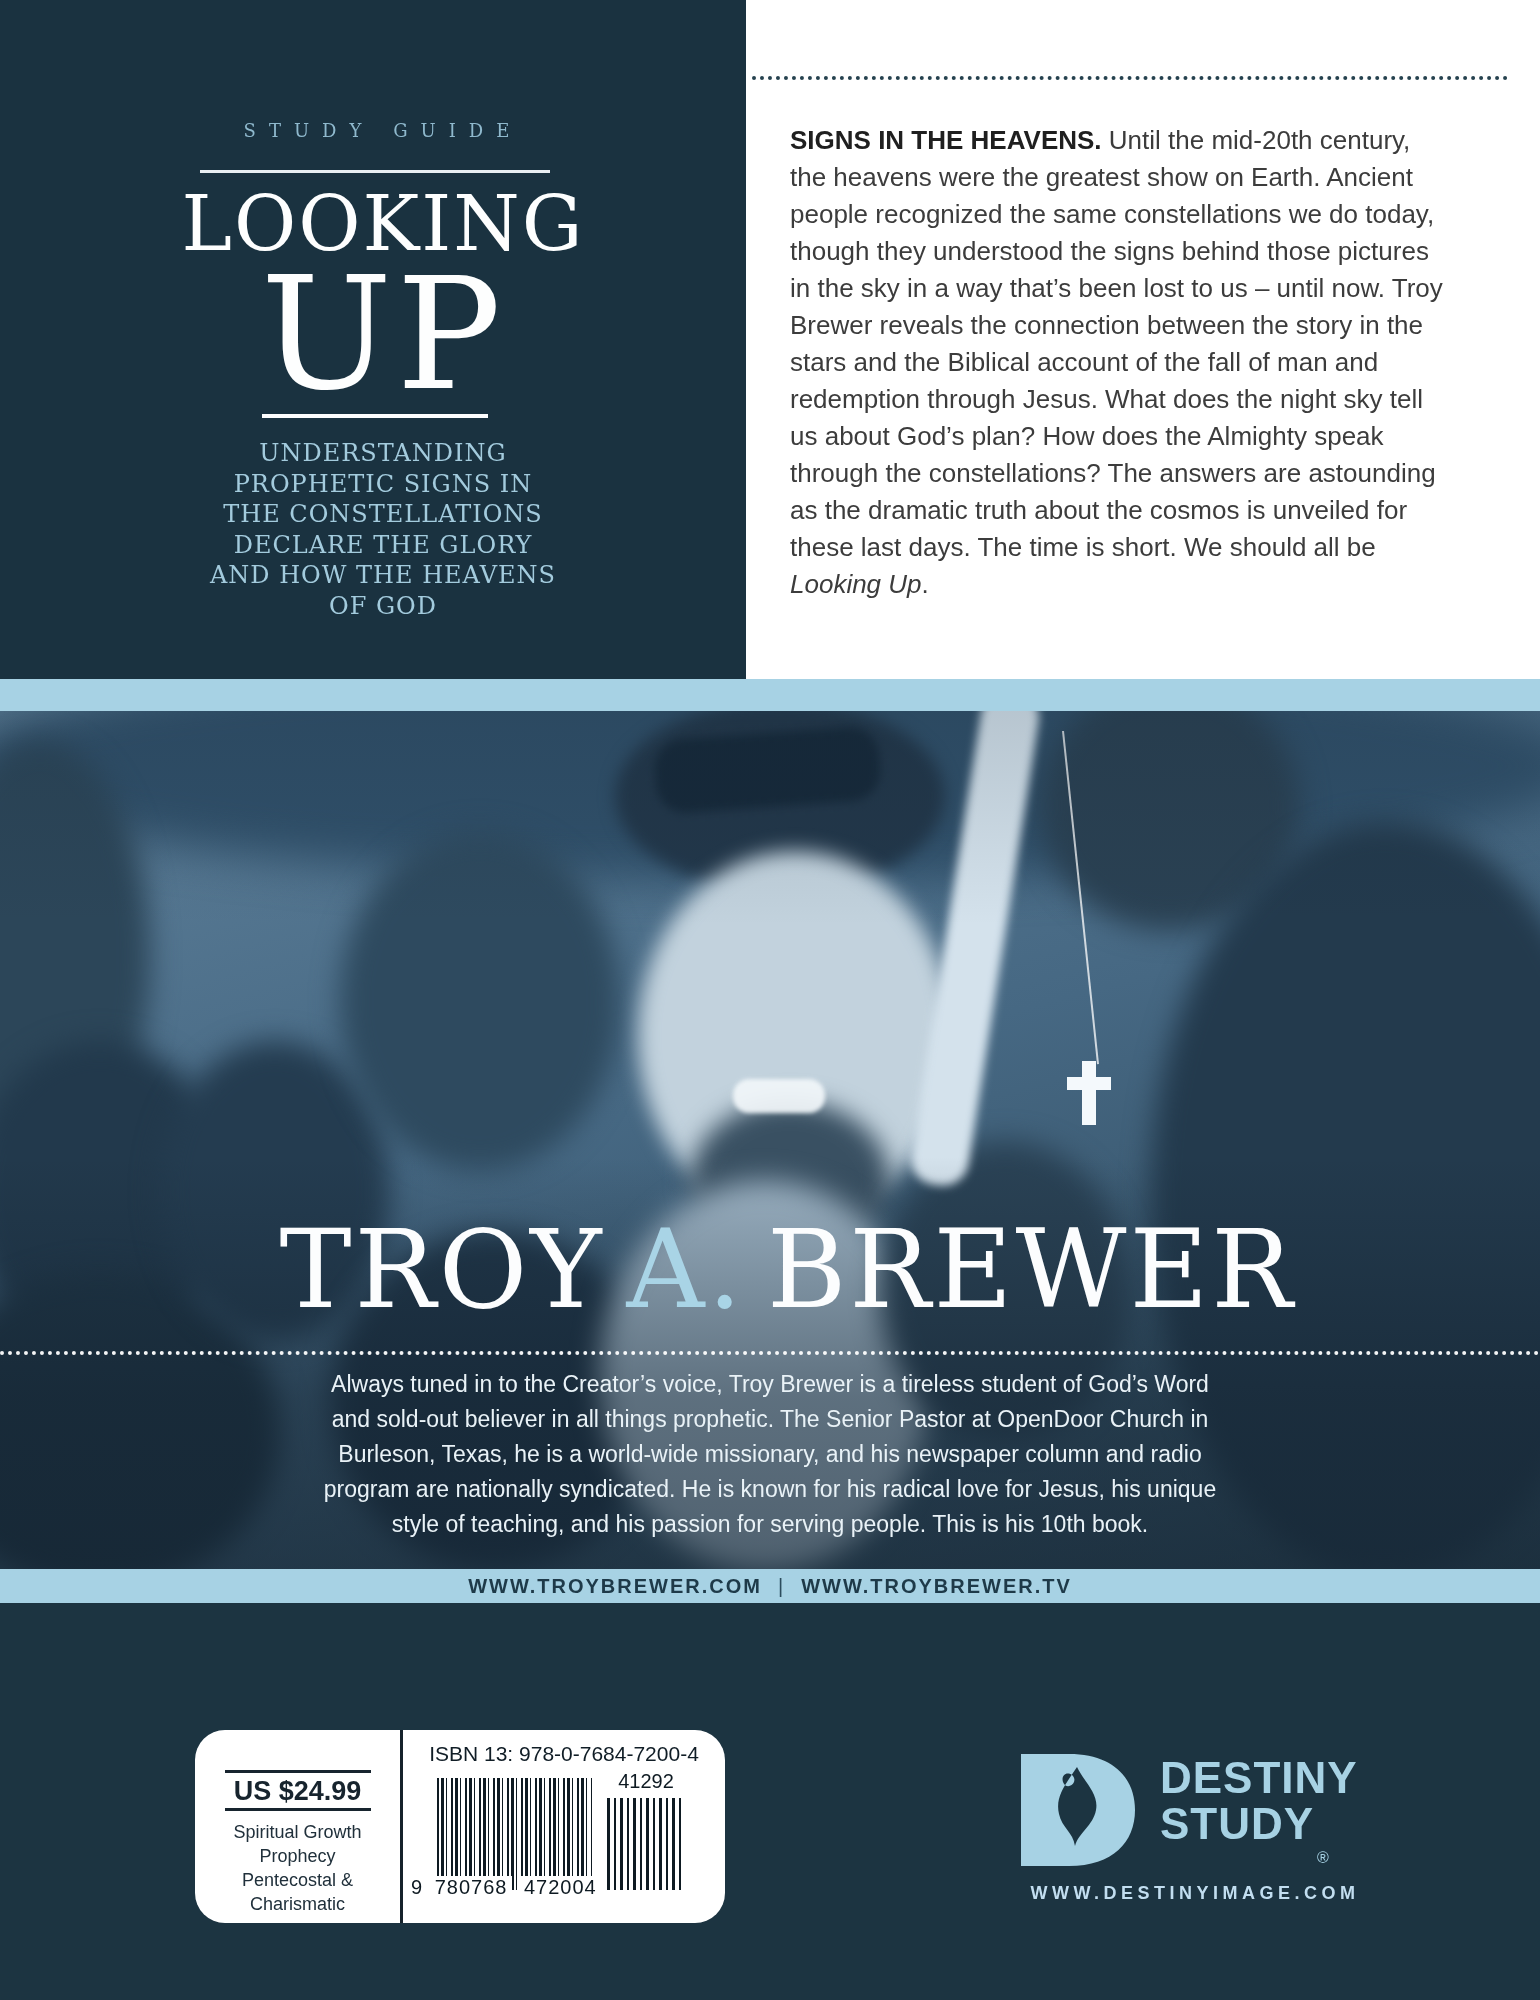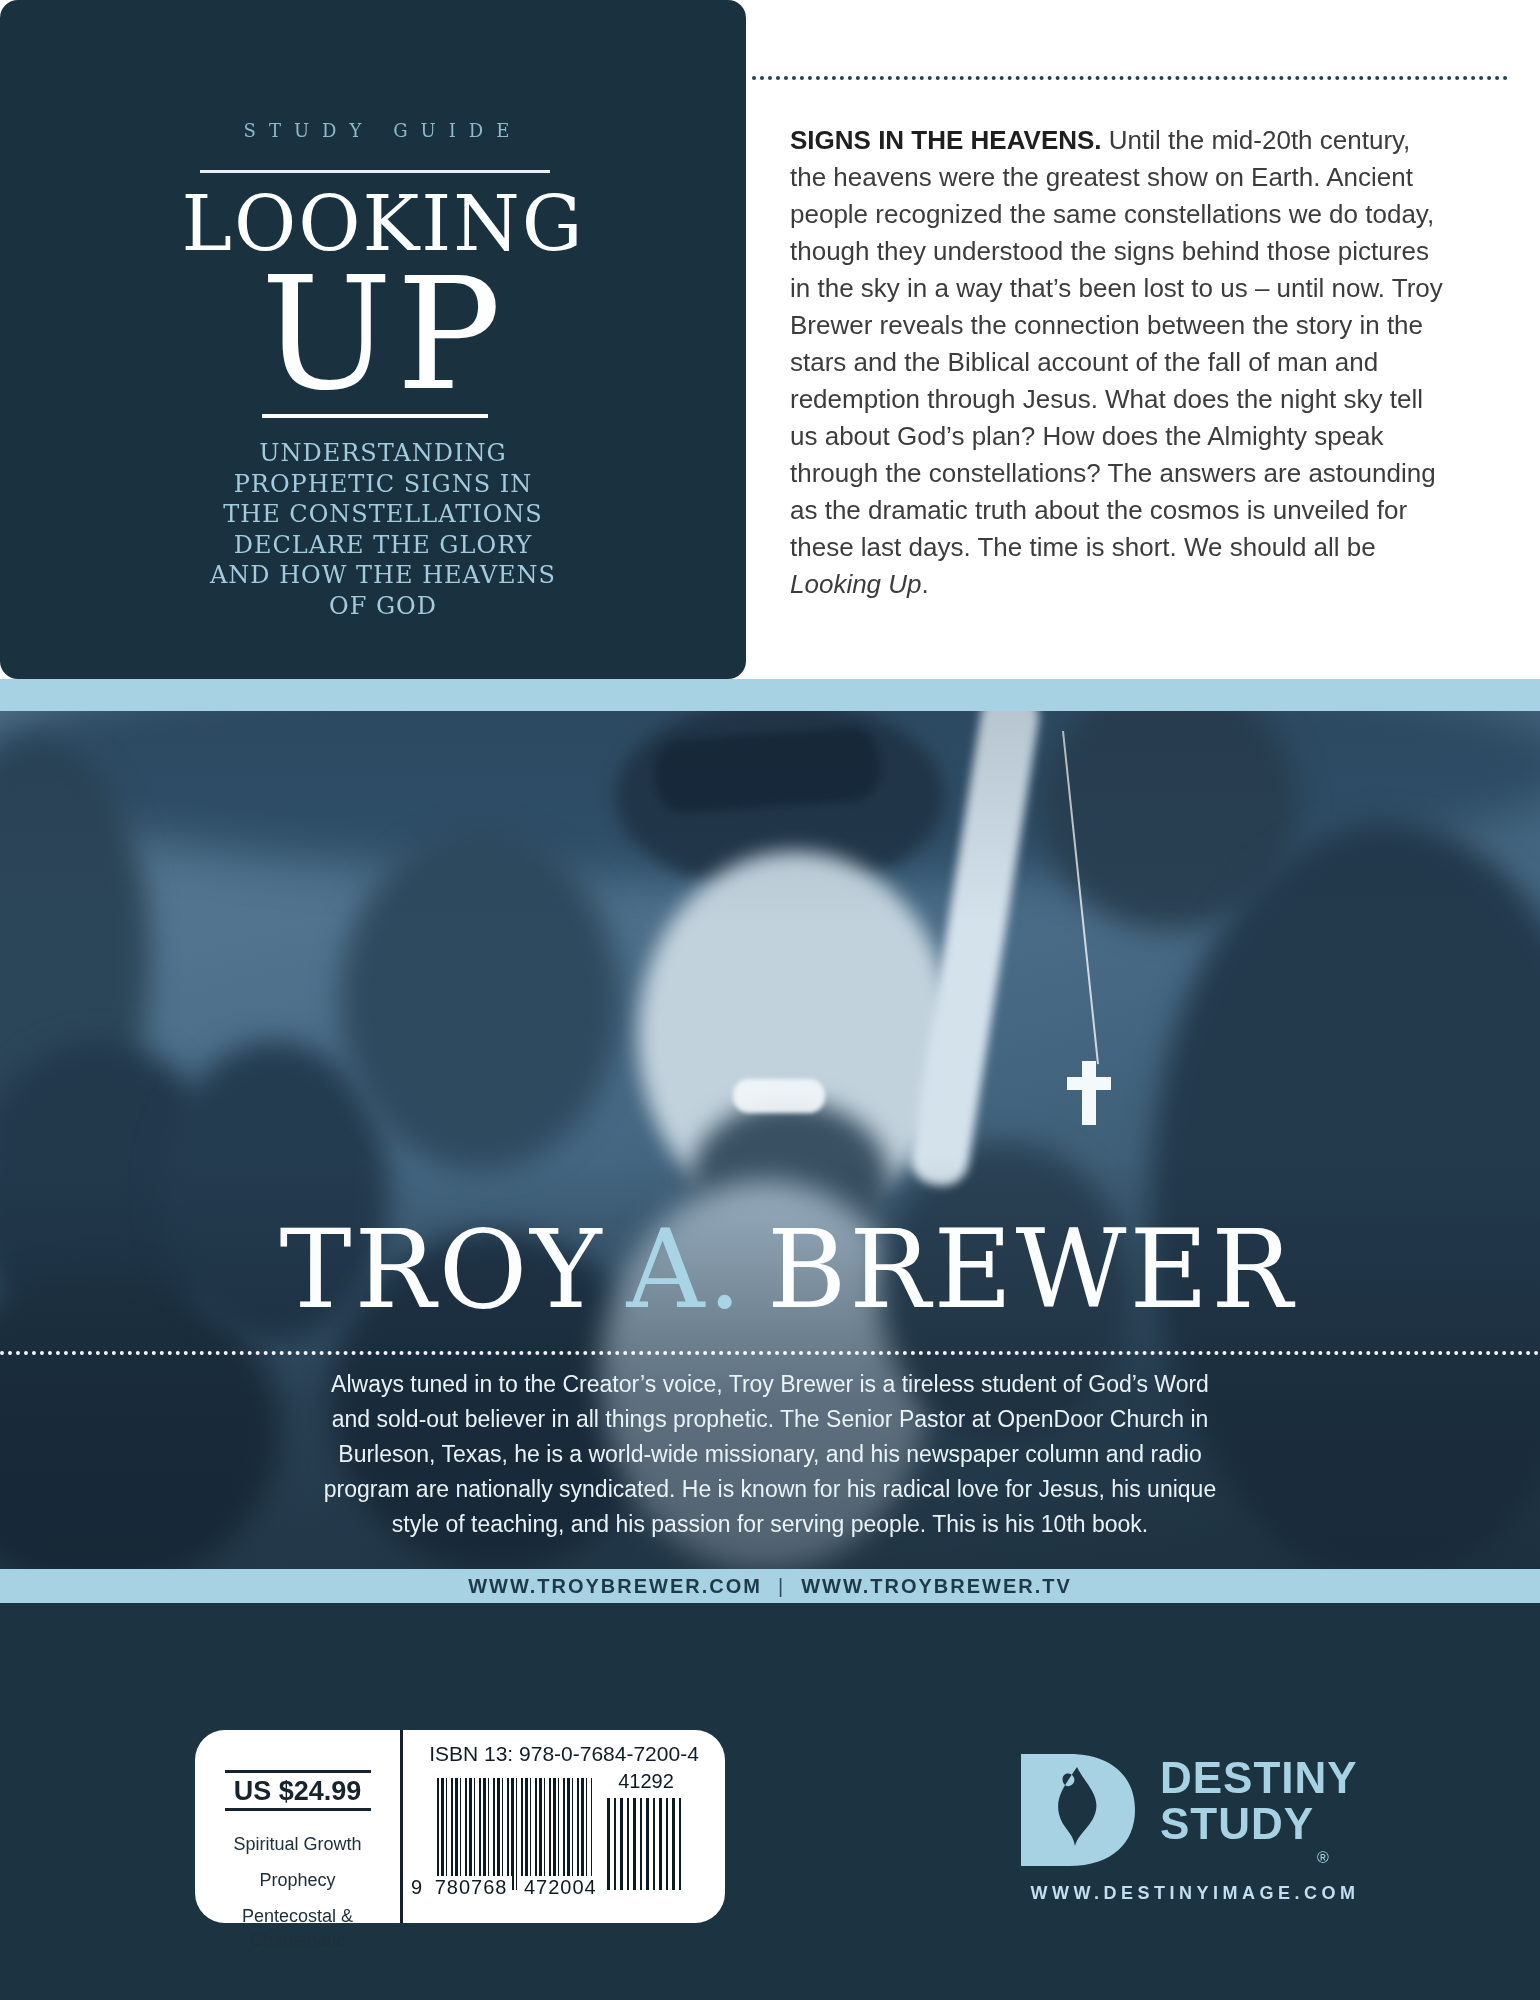--- a/index.html
+++ b/index.html
@@ -1,20 +1,20 @@
 <!DOCTYPE html>
 <html><head>
 <meta charset="utf-8">
 <style>
   html,body{margin:0;padding:0;background:#ffffff;}
   .page{position:relative;width:1540px;height:2000px;overflow:hidden;background:#ffffff;
         font-family:"Liberation Sans", sans-serif;}
 
   
-  .panel{position:absolute;left:0;top:0;width:746px;height:679px;background:#1a3240;border-radius:18px;}
+  .panel{position:absolute;left:0;top:0;width:746px;height:679px;background:#1a3240;}
   .panel-inner{position:absolute;left:20px;right:0;top:0;bottom:0;text-align:center;color:#fff;}
   .eyebrow{position:absolute;left:0;right:0;top:120px;font-family:"DejaVu Serif",serif;
            font-size:18px;letter-spacing:13px;color:#8fb9cd;}
   .rule-top{position:absolute;left:180px;top:170px;width:350px;height:3px;background:#e9eff3;}
   .title1{position:absolute;left:0;right:0;top:184px;font-family:"DejaVu Serif",serif;
           font-size:76px;letter-spacing:2px;color:#fdfefe;line-height:80px;}
   .title2{position:absolute;left:0;right:0;top:256px;font-family:"DejaVu Serif",serif;
           font-size:156px;letter-spacing:4px;color:#fdfefe;line-height:156px;}
   .rule-up{position:absolute;left:242px;top:414px;width:226px;height:4px;background:#fdfefe;}
   .stanza{position:absolute;left:0;right:0;top:438px;font-family:"DejaVu Serif",serif;
@@ -78,21 +78,21 @@
 
   
   .bottom{position:absolute;left:0;top:1603px;width:1540px;height:397px;background:#1c3441;}
   .bc-box{position:absolute;left:195px;top:127px;width:530px;height:193px;background:#ffffff;
           border-radius:30px;}
   .bc-left{position:absolute;left:0;top:0;width:205px;height:193px;text-align:center;color:#17242e;}
   .bc-rule{position:absolute;left:30px;width:146px;height:3px;background:#17242e;}
   .r1{top:40px;} .r2{top:78px;}
   .bc-price{position:absolute;left:0;right:0;top:46px;font-size:27px;font-weight:bold;}
   .bc-cats{position:absolute;left:0;right:0;top:90px;font-size:18px;line-height:24px;color:#20303b;}
-  .bc-cats span{display:block;margin-top:12px;}
+  .bc-cats span{display:block;}
   .bc-divider{position:absolute;left:205px;top:0;width:3px;height:193px;background:#16222b;}
   .bc-right{position:absolute;left:208px;top:0;width:322px;height:193px;color:#101d26;}
   .bc-isbn{position:absolute;left:0;right:0;top:12px;text-align:center;font-size:21px;}
   .bars-main{position:absolute;left:34px;top:48px;width:155px;height:112px;
              background:repeating-linear-gradient(90deg,#0e1a22 0 2px,#fff 2px 4px,#0e1a22 4px 7px,#fff 7px 9px,#0e1a22 9px 10px,#fff 10px 14px);}
   .bc-digits{position:absolute;left:8px;top:146px;font-size:20px;letter-spacing:1px;color:#0e1a22;}
   .bc-digits .grp{background:#ffffff;padding:0 5px;}
   .addon-num{position:absolute;left:204px;top:40px;width:78px;text-align:center;font-size:20px;color:#0e1a22;}
   .bars-addon{position:absolute;left:204px;top:68px;width:78px;height:92px;
               background:repeating-linear-gradient(90deg,#0e1a22 0 3px,#fff 3px 7px,#0e1a22 7px 9px,#fff 9px 13px);}

